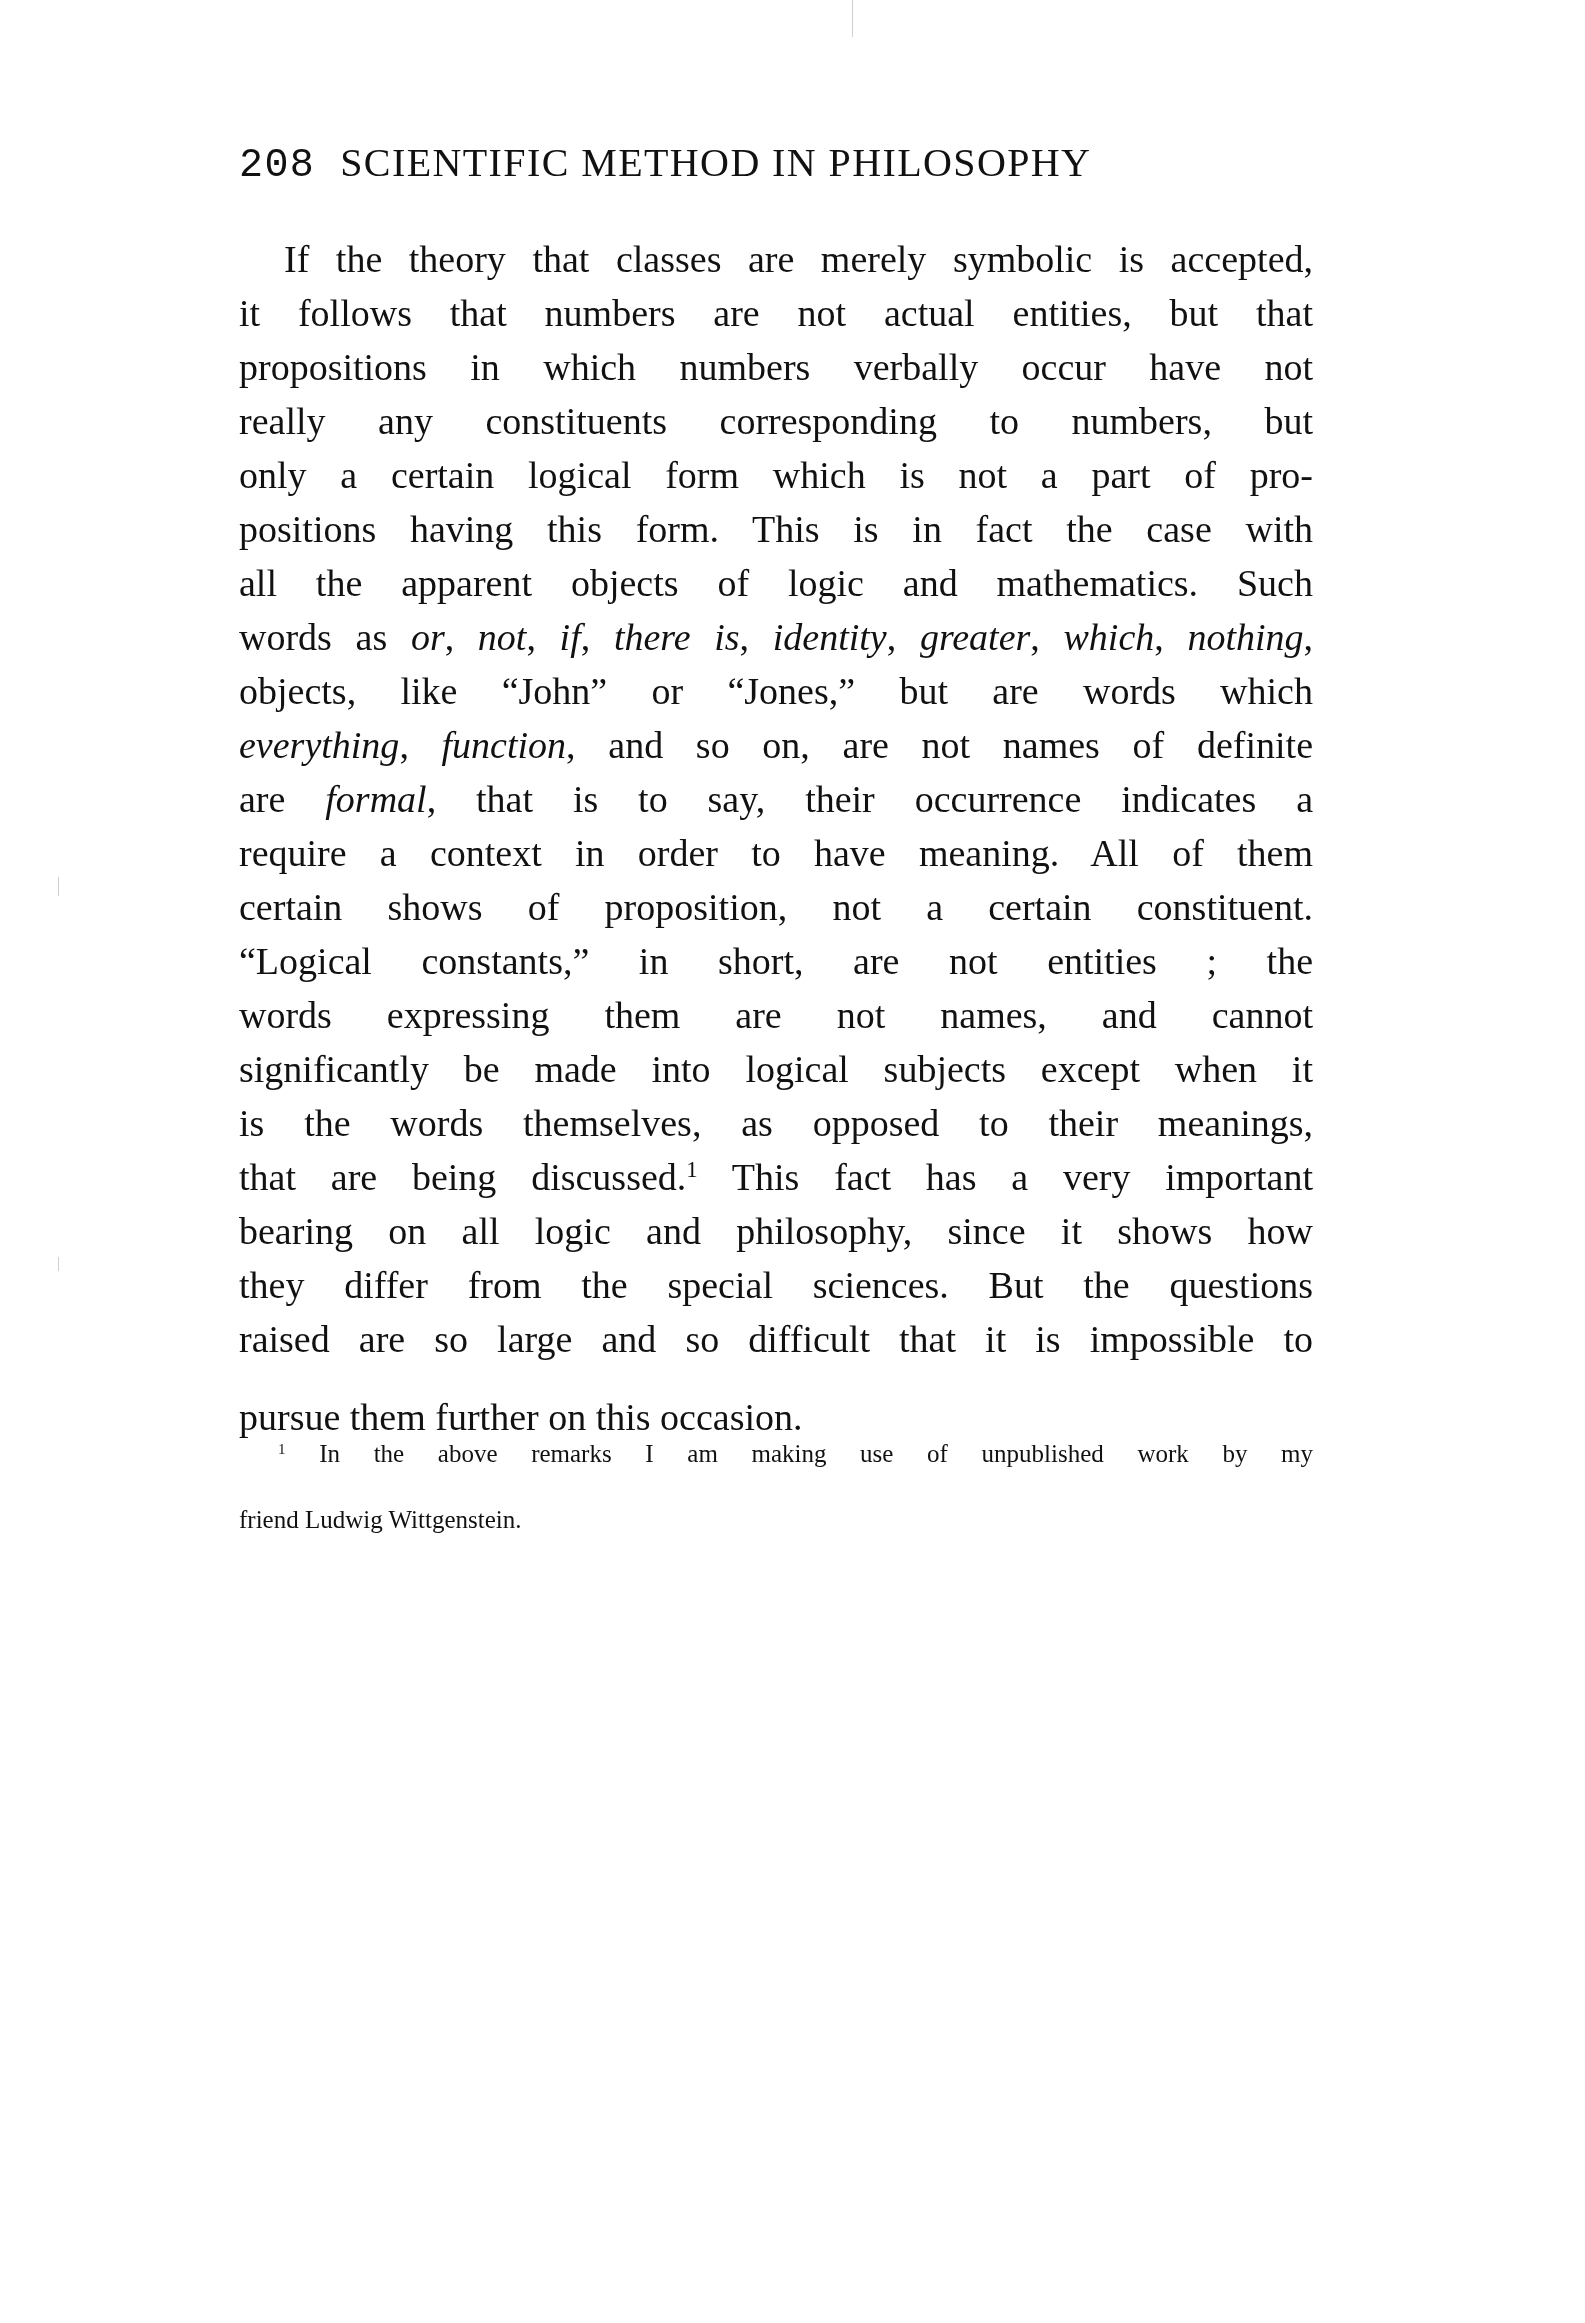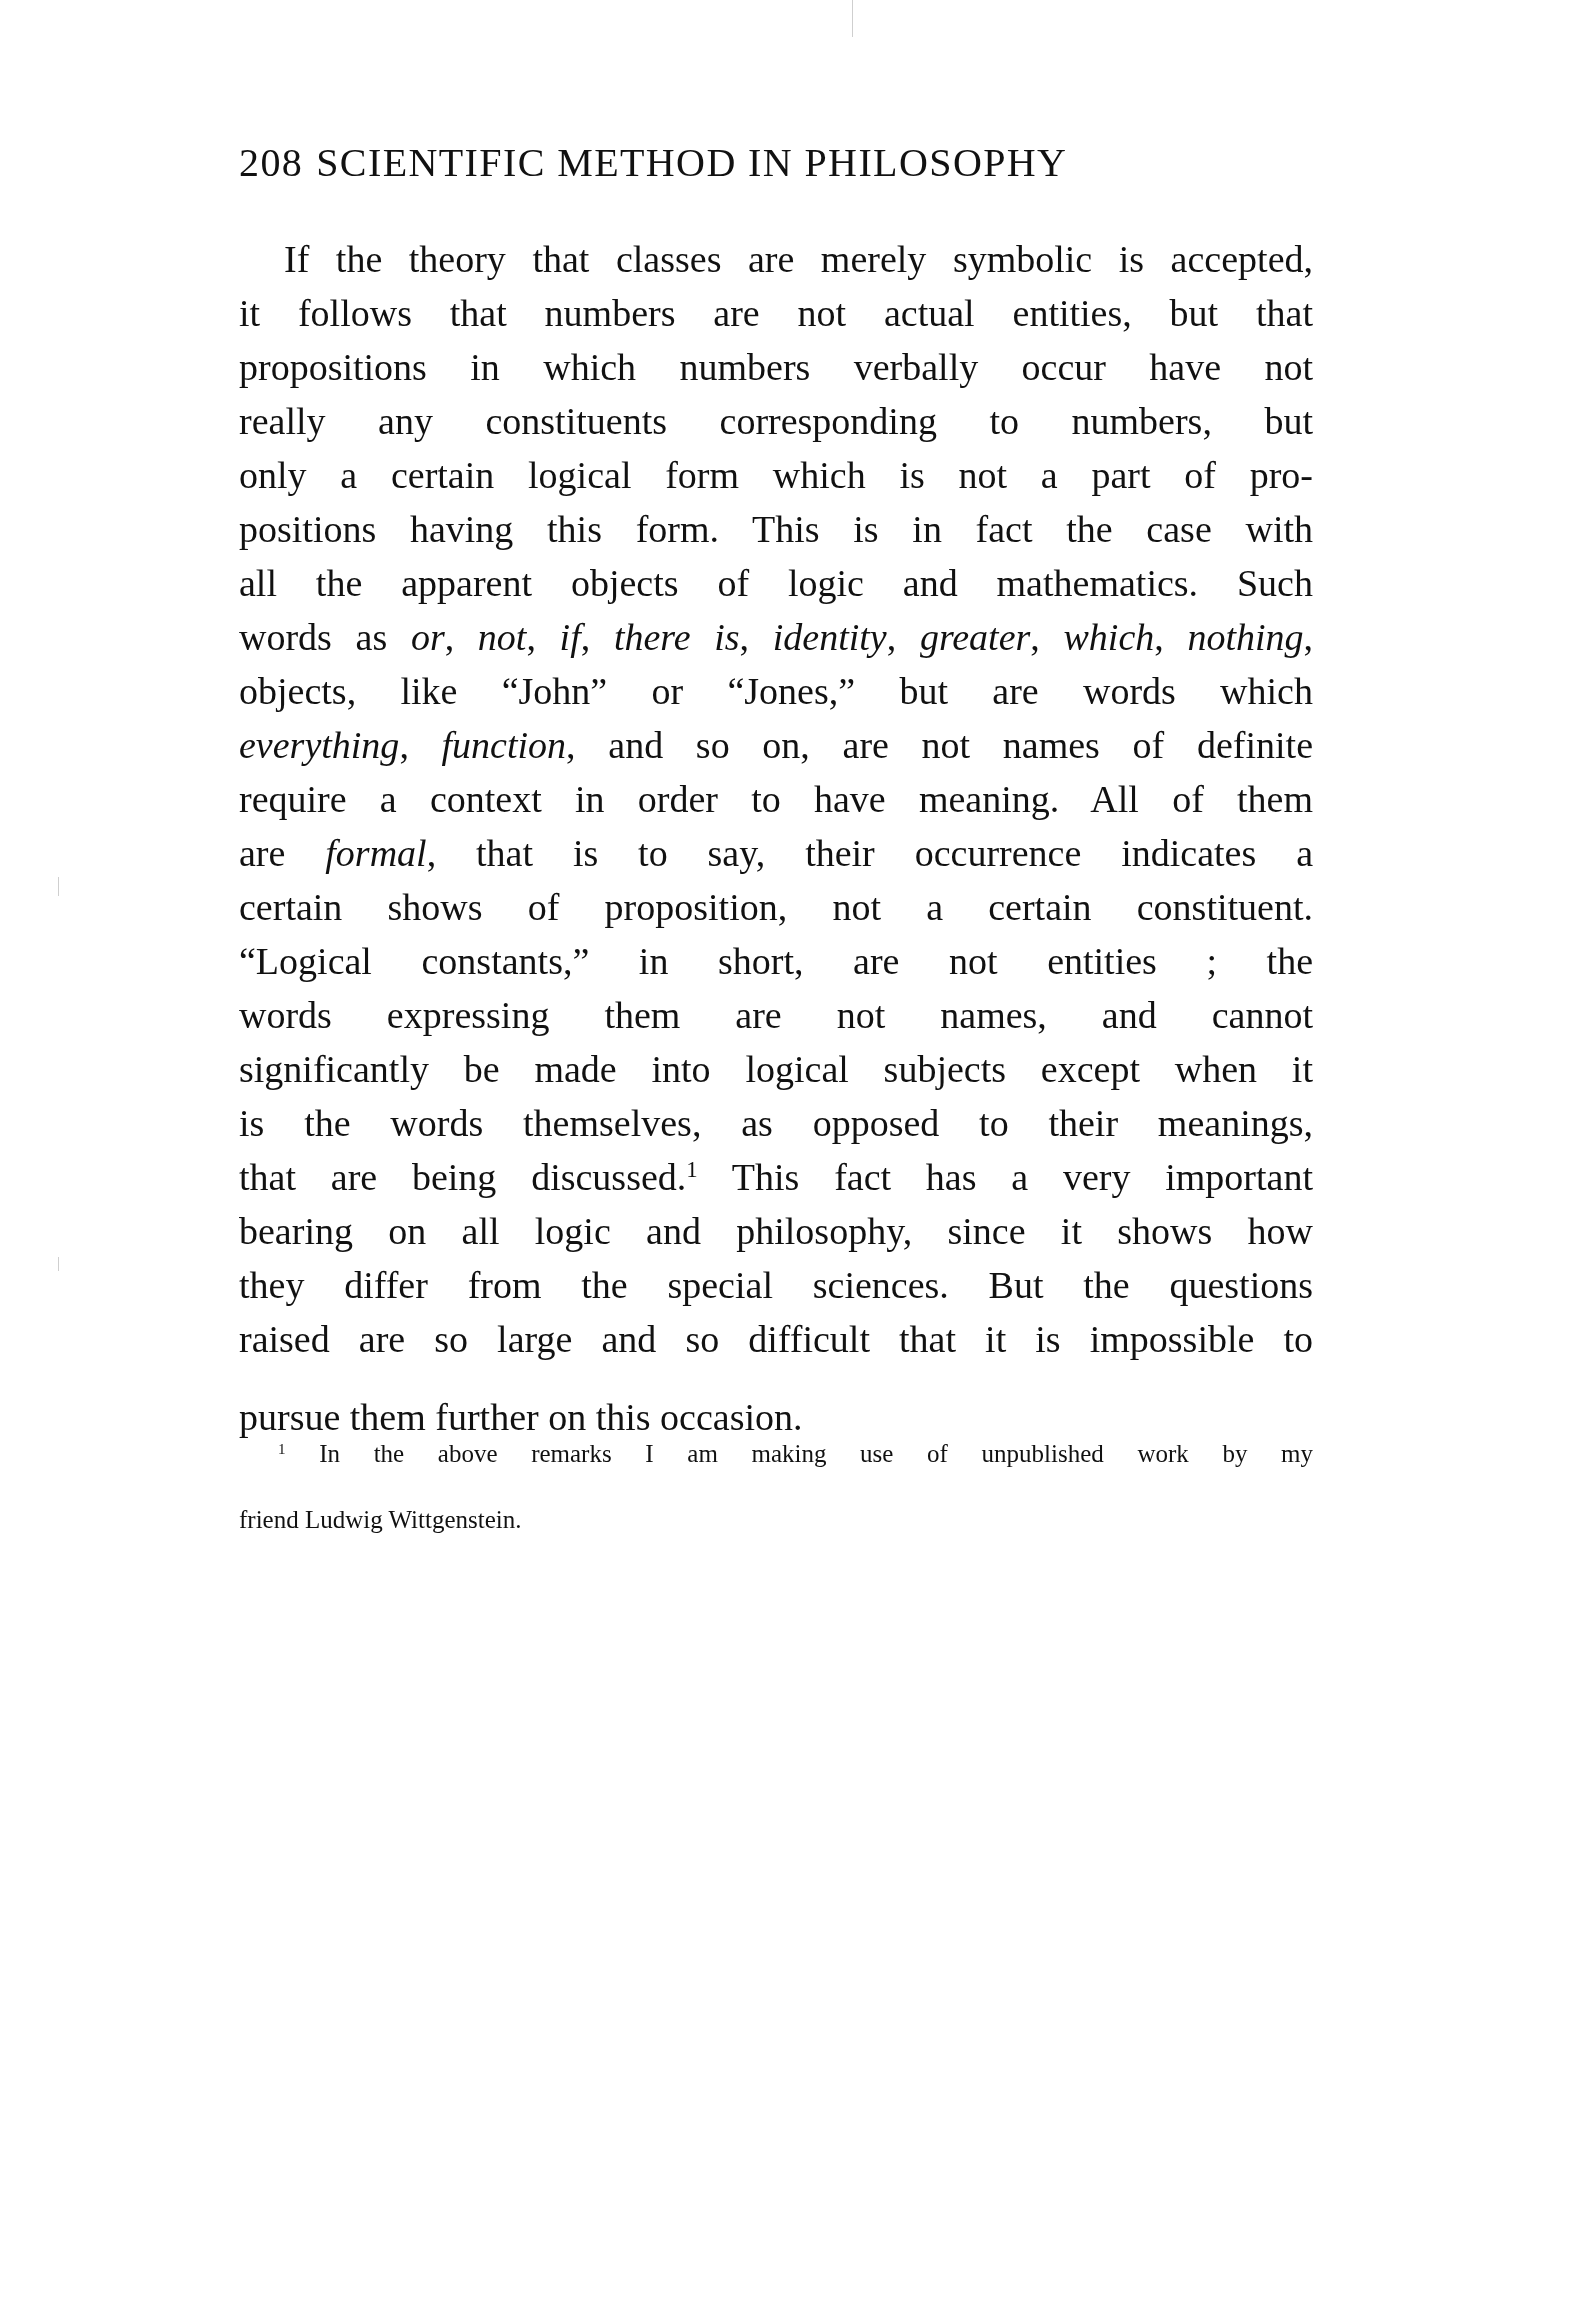--- a/index.html
+++ b/index.html
@@ -3,21 +3,21 @@
 <meta charset="utf-8">
 <style>
   html, body { margin: 0; padding: 0; background: #ffffff; }
   body { width: 1585px; height: 2324px; position: relative; overflow: hidden; color: #111; }
   .page { position: absolute; left: 0; top: 0; width: 1585px; height: 2324px; }
   .header {
     position: absolute; left: 239px; top: 139px; width: 1067px;
     font-family: "Liberation Serif", serif; font-size: 40px; letter-spacing: 1.4px;
     white-space: nowrap;
   }
-  .header .pnum { margin-right: 13px; }
+  .header .pnum { margin-right: 25px; font-family: Liberation Mono, monospace; }
   .body-text {
     position: absolute; left: 239px; top: 232px; width: 1074px;
     font-family: Liberation Serif, serif; font-size: 38px; line-height: 54px;
   }
   .line { display: block; text-align: justify; text-align-last: justify; height: 54px; white-space: nowrap; }
   .line.last { text-align-last: left; margin-top: 24px; }
   .line.indent { padding-left: 45px; }
   .fn {
     position: absolute; left: 239px; top: 1433px; width: 1074px;
     font-family: "Liberation Serif", serif; font-size: 25px; line-height: 42px;
@@ -44,22 +44,22 @@
       <span class="line indent"><span>If the theory that classes are merely symbolic is accepted,</span></span>
       <span class="line"><span>it follows that numbers are not actual entities, but that</span></span>
       <span class="line"><span>propositions in which numbers verbally occur have not</span></span>
       <span class="line"><span>really any constituents corresponding to numbers, but</span></span>
       <span class="line"><span>only a certain logical form which is not a part of pro-</span></span>
       <span class="line"><span>positions having this form.  This is in fact the case with</span></span>
       <span class="line"><span>all the apparent objects of logic and mathematics.  Such</span></span>
       <span class="line"><span>words as </span><i>or</i><span>, </span><i>not</i><span>, </span><i>if</i><span>, </span><i>there is</i><span>, </span><i>identity</i><span>, </span><i>greater</i><span>, </span><i>which</i><span>, </span><i>nothing</i><span>,</span></span>
       <span class="line"><span>objects, like “John” or “Jones,” but are words which</span></span>
       <span class="line"><i>everything</i><span>, </span><i>function</i><span>, and so on, are not names of definite</span></span>
+      <span class="line"><span>are </span><i>formal</i><span>, that is to say, their occurrence indicates a</span></span>
       <span class="line"><span>require a context in order to have meaning.  All of them</span></span>
-      <span class="line"><span>are </span><i>formal</i><span>, that is to say, their occurrence indicates a</span></span>
       <span class="line"><span>certain shows of proposition, not a certain constituent.</span></span>
       <span class="line"><span>“Logical constants,” in short, are not entities ; the</span></span>
       <span class="line"><span>words expressing them are not names, and cannot</span></span>
       <span class="line"><span>significantly be made into logical subjects except when it</span></span>
       <span class="line"><span>is the words themselves, as opposed to their meanings,</span></span>
       <span class="line"><span>that are being discussed.</span><sup>1</sup><span>  This fact has a very important</span></span>
       <span class="line"><span>bearing on all logic and philosophy, since it shows how</span></span>
       <span class="line"><span>they differ from the special sciences.  But the questions</span></span>
       <span class="line"><span>raised are so large and so difficult that it is impossible to</span></span>
       <span class="line last"><span>pursue them further on this occasion.</span></span>

